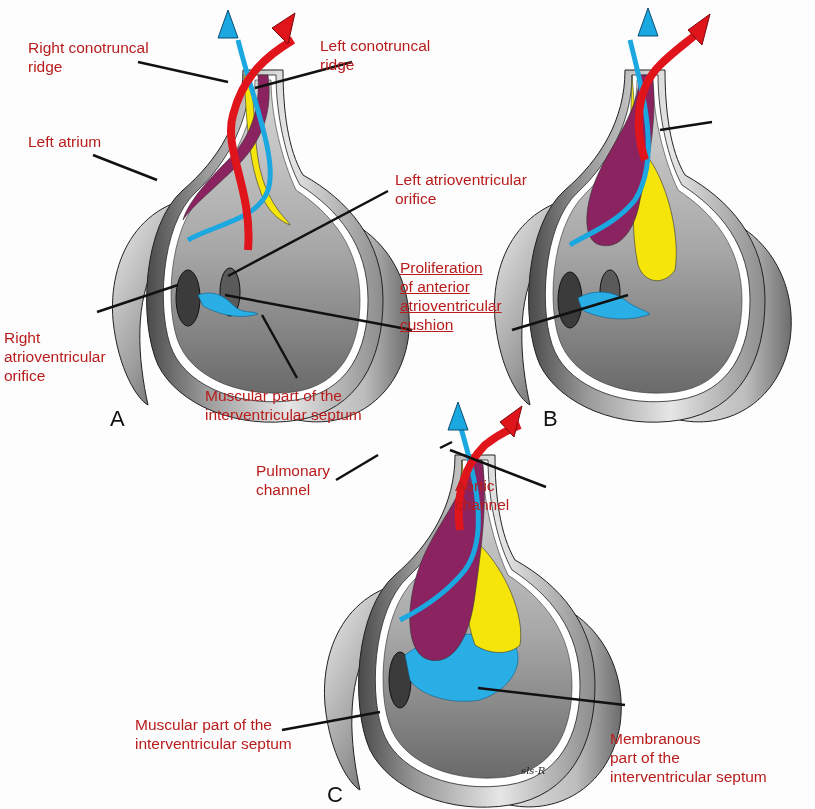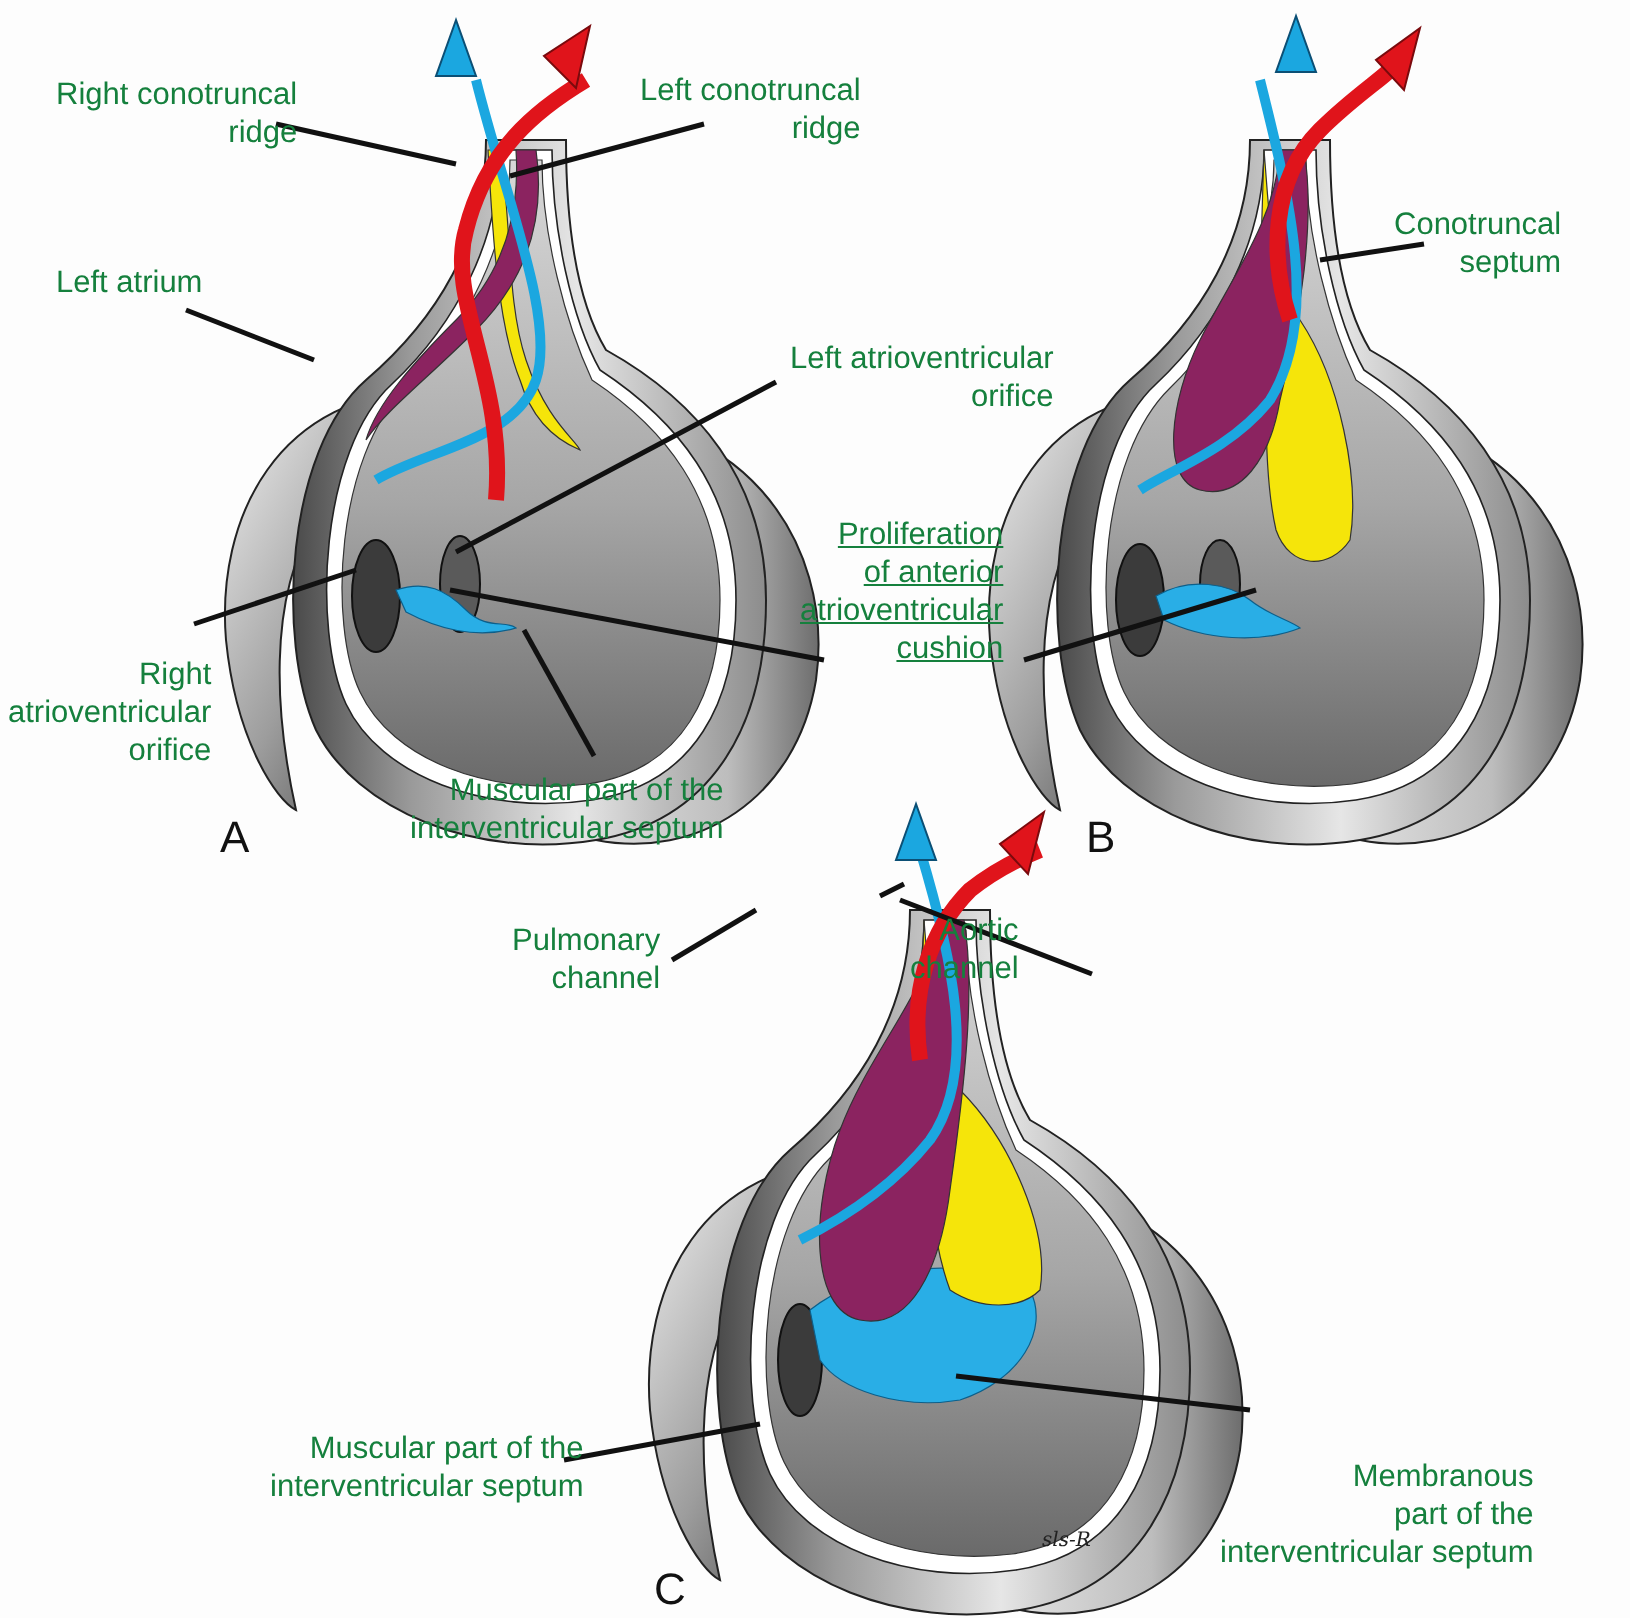--- a/index.html
+++ b/index.html
@@ -1,19 +1,19 @@
 <!DOCTYPE html>
 <html><head>
 <meta charset="utf-8">
 <style>
   html, body { margin:0; padding:0; background:#ffffff; }
   #stage { position:relative; width:815px; height:809px; overflow:hidden; background:#fdfdfd;
            font-family:"Liberation Sans", sans-serif; color:#111; }
   svg.art { position:absolute; left:0; top:0; }
-  .lbl { position:absolute; font-size:15.5px; line-height:19px; text-align:right; white-space:nowrap; color:#15803d; }
+  .lbl { position:absolute; font-size:15.5px; line-height:19px; text-align:left; white-space:nowrap; color:#b91c1c; }
   .panel-letter { position:absolute; font-size:22px; font-family:"Liberation Sans", sans-serif; color:#111; }
   .sig { position:absolute; font-family:"DejaVu Serif", serif; font-style:italic; font-size:10px; color:#222;margin-left:28px; }
 </style>
 </head>
 <body>
 
 <div id="stage">
   <svg class="art" width="815" height="809" viewBox="0 0 815 809">
     <defs>
       <linearGradient id="gBody" x1="0" y1="0" x2="1" y2="0">
@@ -126,31 +126,29 @@
   <div class="lbl" style="left:28px;top:132px;"><span>Left atrium</span></div>
   <div class="lbl" style="left:395px;top:170px;"><span style="white-space:pre-line">Left atrioventricular
 orifice</span></div>
   <div class="lbl" style="left:4px;top:328px;"><span style="white-space:pre-line">Right
 atrioventricular
 orifice</span></div>
   <div class="lbl" style="left:205px;top:386px;"><span style="white-space:pre-line">Muscular part of the
 interventricular septum</span></div>
   <div class="panel-letter" style="left:110px;top:406px;">A</div>
 
-  <div class="lbl" style="left:697px;top:103px;"><span style="white-space:pre-line">Conotruncal
-septum</span></div>
   <div class="lbl" style="left:400px;top:258px;text-decoration:underline;"><span style="white-space:pre-line">Proliferation
 of anterior
 atrioventricular
 cushion</span></div>
   <div class="panel-letter" style="left:543px;top:406px;">B</div>
 
   <div class="lbl" style="left:256px;top:461px;"><span style="white-space:pre-line">Pulmonary
 channel</span></div>
-  <div class="lbl" style="left:455px;top:456px;"><span style="white-space:pre-line">Aortic
+  <div class="lbl" style="left:455px;top:476px;"><span style="white-space:pre-line">Aortic
 channel</span></div>
   <div class="lbl" style="left:135px;top:715px;"><span style="white-space:pre-line">Muscular part of the
 interventricular septum</span></div>
   <div class="lbl" style="left:610px;top:729px;"><span style="white-space:pre-line">Membranous
 part of the
 interventricular septum</span></div>
   <div class="sig" style="left:493px;top:765px;">sls-R</div>
   <div class="panel-letter" style="left:327px;top:782px;">C</div>
 </div>
 

